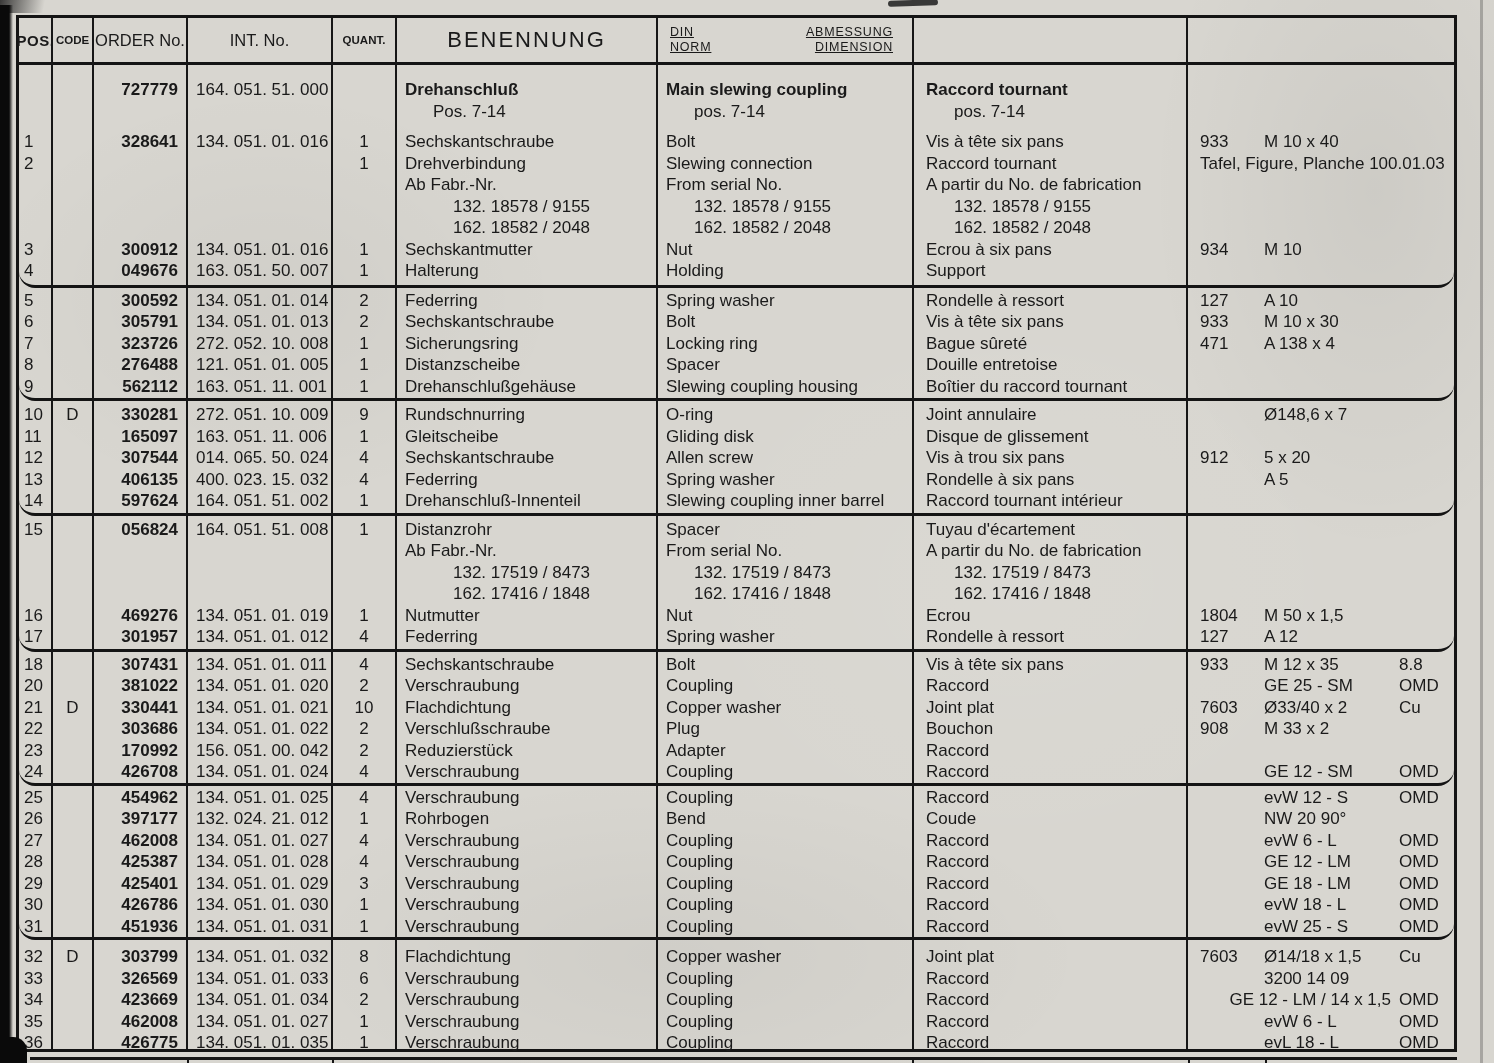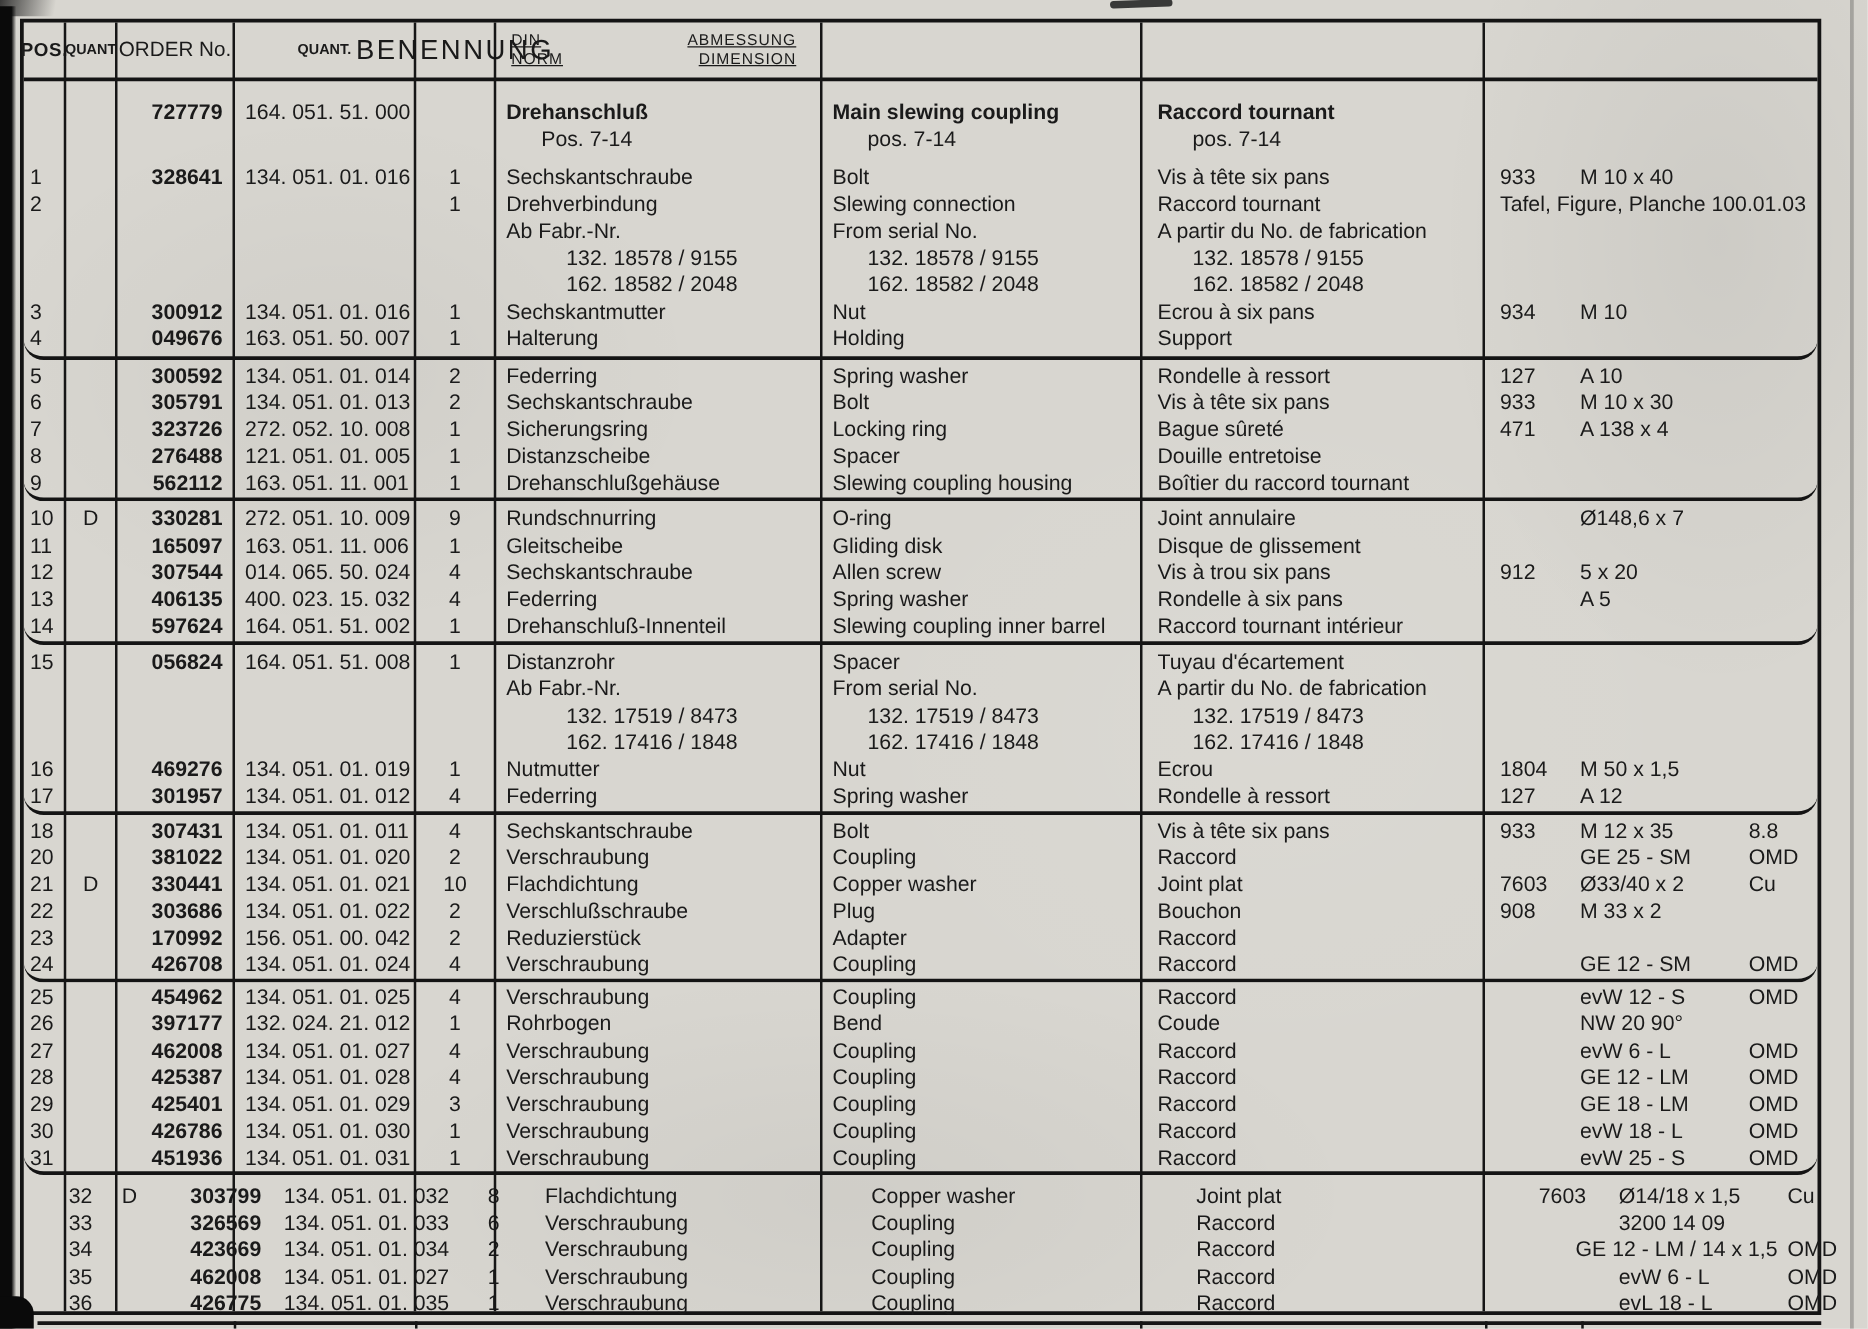--- a/index.html
+++ b/index.html
@@ -35,21 +35,21 @@
   .th-order{font-size:16.5px;}
   .th-int{font-size:16.5px;}
   .th-quant{font-size:11.5px;font-weight:bold;}
   .th-big{font-size:22px;letter-spacing:2px;}
   .th-din{display:grid;grid-template-columns:90px 1fr;align-items:center;text-decoration:underline;}
   .th-din .l{padding-left:13px;font-size:12.5px;line-height:15px;letter-spacing:.8px;}
   .th-din .r{text-align:right;font-size:12.5px;line-height:15px;letter-spacing:.8px;padding-right:20px;}
 
   .tbody{flex:1;display:flex;flex-direction:column;}
   .section{border-bottom:3px solid #141414;border-radius:16px;}
-  .section:last-child{border-bottom:none;padding-left:31px;}
+  .section:last-child{border-bottom:none;}
   .s1{padding:14px 0 3px;} .s2{padding:2px 0 1px;} .s3{padding:3px 0 1px;}
   .s4{padding:3px 0 1px;} .s5{padding:2px 0 0;} .s6{padding:1px 0 0;} .s7{padding:6px 0 3px;}
 
   .row{height:21.5px;line-height:21.5px;font-size:17px;white-space:nowrap;}
   .c{overflow:visible;}
   .c-pos{padding-left:5px;}
   .c-code{text-align:center;}
   .c-order{text-align:right;padding-right:9px;font-weight:bold;}
   .c-int{padding-left:9px;}
   .c-quant{text-align:center;}
@@ -83,22 +83,23 @@
     <div class="vline v2"></div>
     <div class="vline v3"></div>
     <div class="vline v4"></div>
     <div class="vline v5"></div>
     <div class="vline v6"></div>
     <div class="vline v7"></div>
     <div class="vline v8"></div>
 
     <div class="thead grid-cols">
       <div class="th th-pos">POS.</div>
-      <div class="th th-code">QUANT</div>
+      <div class="th th-code">CODE</div>
       <div class="th th-order">ORDER No.</div>
+      <div class="th th-int">INT. No.</div>
       <div class="th th-quant">QUANT.</div>
       <div class="th th-big">BENENNUNG</div>
       <div class="th-din">
         <div class="l">
           <div>DIN</div>
           <div>NORM</div>
         </div>
         <div class="r">
           <div>ABMESSUNG</div>
           <div>DIMENSION</div>

